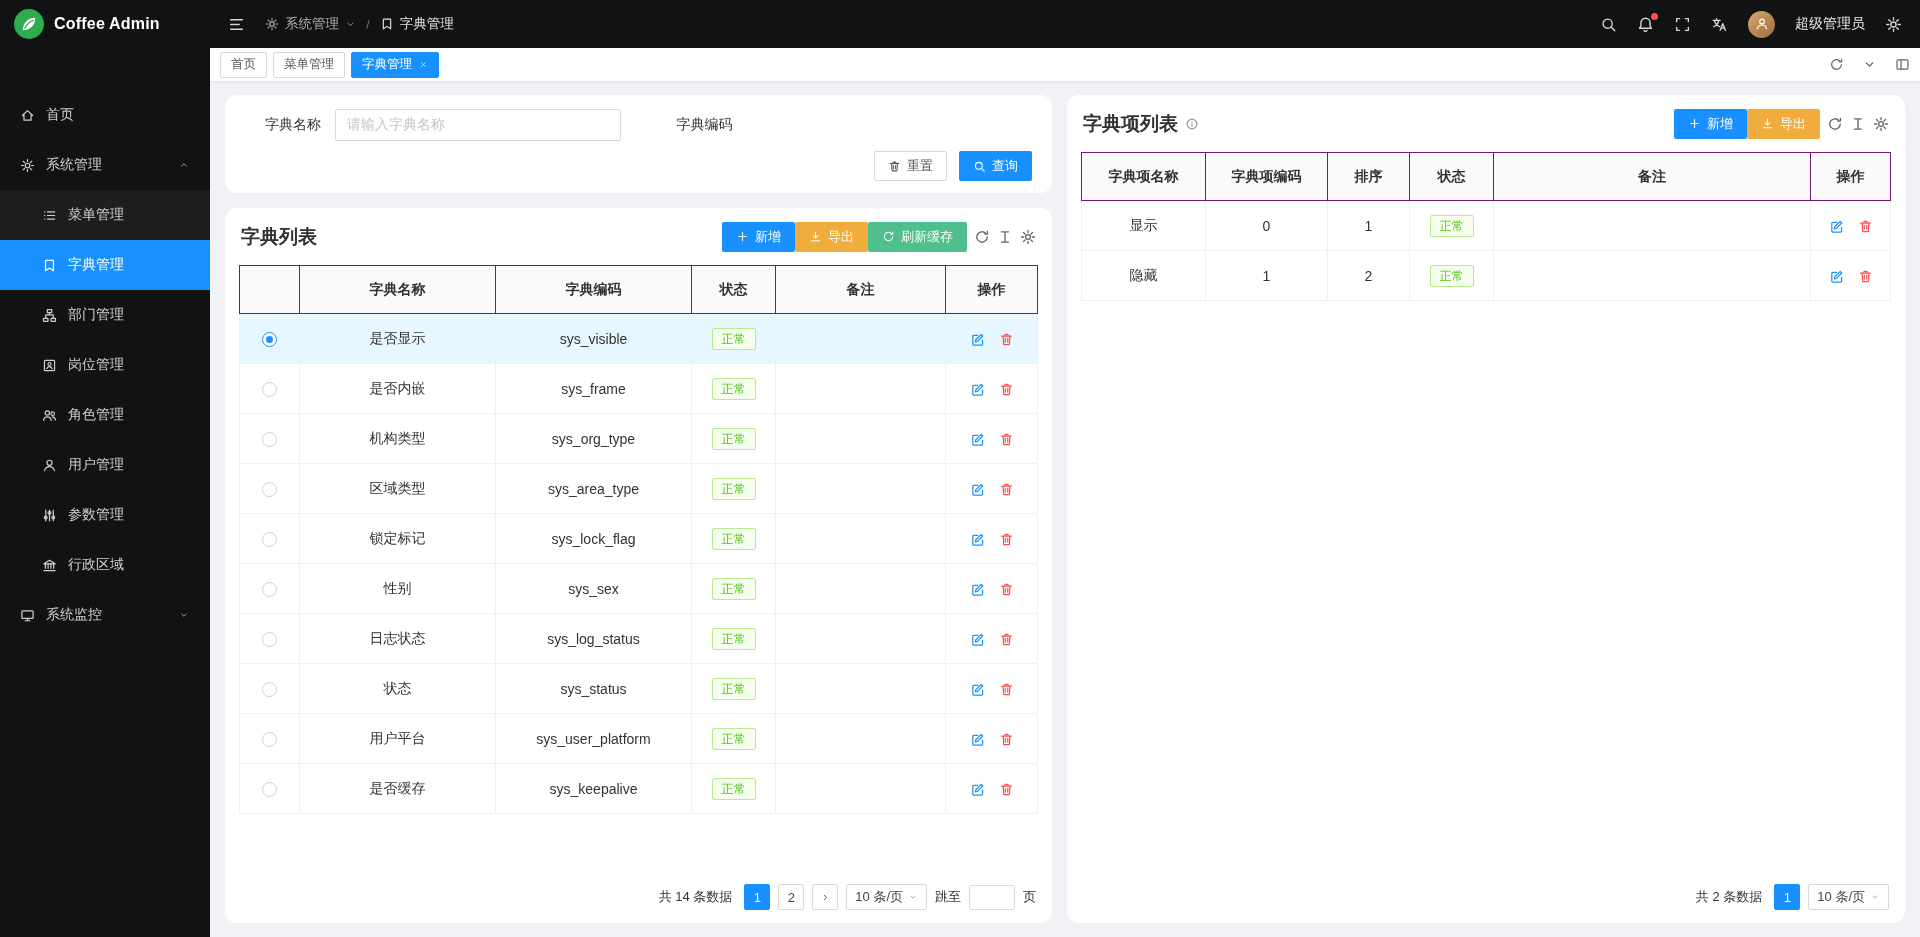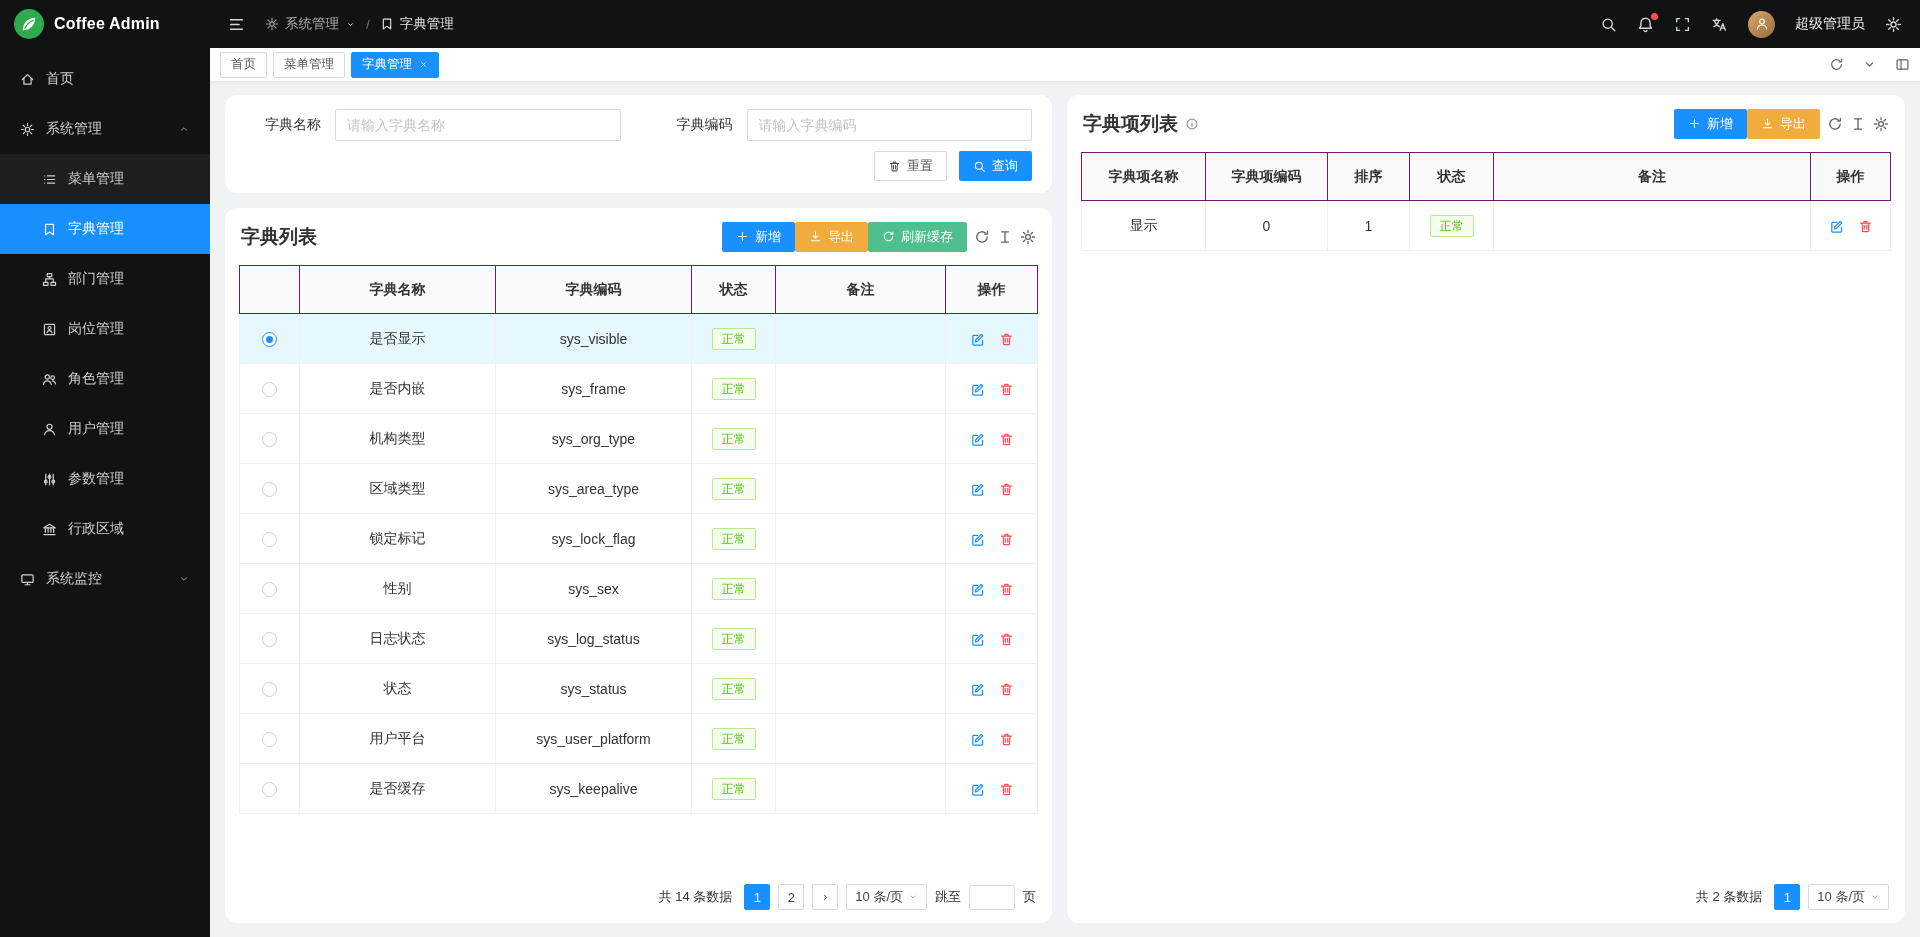--- a/index.html
+++ b/index.html
@@ -4,21 +4,21 @@
 <style>
   * { box-sizing: border-box; margin: 0; padding: 0; }
   html, body { width: 1920px; height: 937px; overflow: hidden;
     font-family: "Liberation Sans", "DejaVu Sans", sans-serif; font-size: 14px; color: #333; }
   .icon { display: inline-flex; line-height: 0; }
   .icon svg { display: block; }
 
   .app { display: flex; width: 100%; height: 100%; }
 
   
-  .sidebar { width: 210px; min-width: 210px; background: #111214; display: flex; flex-direction: column; }
+  .sidebar { width: 210px; min-width: 210px; background: #111214; display: flex; flex-direction: column; gap: 36px; }
   .logo { height: 48px; min-height: 48px; display: flex; align-items: center; gap: 10px; padding: 0 14px; }
   .logo-badge { width: 30px; height: 30px; border-radius: 50%; background: #2eab4f;
     display: inline-flex; align-items: center; justify-content: center; font-size: 20px; }
   .logo-text { color: #fff; font-size: 16px; font-weight: 700; letter-spacing: .2px; white-space: nowrap; }
   .menu { flex: 1; padding-top: 6px; }
   .menu-item { height: 50px; display: flex; align-items: center; gap: 11px; padding: 0 20px;
     color: #cfcfcf; font-size: 14px; cursor: pointer; white-space: nowrap; }
   .menu-item .micon { font-size: 15px; display: inline-flex; line-height: 0; }
   .menu-item .arrow { margin-left: auto; font-size: 12px; color: #9a9a9a; display: inline-flex; line-height: 0; }
   .menu-item.sub { padding-left: 42px; }
@@ -60,21 +60,21 @@
   .col-left { width: 827px; min-width: 827px; display: flex; flex-direction: column; gap: 15px; min-height: 0; }
   .col-right { flex: 1; min-width: 0; display: flex; flex-direction: column; min-height: 0; }
   .card { background: #fff; border-radius: 12px; }
 
   
   .search-card { padding: 14px 20px 12px; }
   .search-row { display: flex; gap: 36px; }
   .sfield { flex: 1; display: flex; align-items: center; }
   .sfield label { width: 76px; min-width: 76px; text-align: right; margin-right: 14px; font-size: 14px; color: #333; }
   .sfield input { flex: 1; height: 32px; border: 1px solid #d9d9d9; border-radius: 2px;
-    padding: 0 11px; font-size: 14px; color: #333; outline: none; font-family: Liberation Sans, sans-serif; }
+    padding: 0 11px; font-size: 14px; color: #333; outline: none; font-family: Liberation Serif, serif; }
   .sfield input::placeholder { color: #c0c4cc; }
   .search-actions { display: flex; justify-content: flex-end; gap: 12px; margin-top: 10px; }
 
   .btn { height: 30px; padding: 0 13px; border-radius: 2px; font-size: 13px; display: inline-flex;
     align-items: center; gap: 6px; border: 1px solid transparent; cursor: pointer; background: #fff;
     font-family: inherit; white-space: nowrap; }
   .btn .icon { font-size: 13px; }
   .btn-default { border-color: #d9d9d9; color: #555; }
   .btn-primary { background: #1890ff; color: #fff; }
   .btn-warning { background: #f0ad3e; color: #fff; }
@@ -370,21 +370,20 @@
       <div class="col-left">
 
         <section class="card search-card">
           <div class="search-row">
             <div class="sfield">
               <label>字典名称</label>
               <input placeholder="请输入字典名称" style="">
             </div>
             <div class="sfield">
               <label>字典编码</label>
-              <input placeholder="请输入字典编码" style="">
             </div>
           </div>
           <div class="search-actions">
             <button class="btn btn-default">
               <span class="icon">
                   <svg viewBox="0 0 16 16" width="1em" height="1em" fill="none" stroke="currentColor" stroke-width="1.3" stroke-linecap="round" stroke-linejoin="round">
                     <path d="M2.8 4.4h10.4M6.3 4.4V3.1a.5.5 0 0 1 .5-.5h2.4a.5.5 0 0 1 .5.5v1.3M4.4 4.4l.5 8.3a.7.7 0 0 0 .7.7h4.8a.7.7 0 0 0 .7-.7l.5-8.3M6.7 6.9v3.8M9.3 6.9v3.8"></path>
                   </svg>
                 </span>
               <span>重置</span>
@@ -749,20 +748,37 @@
                         <svg viewBox="0 0 16 16" width="1em" height="1em" fill="none" stroke="currentColor" stroke-width="1.3" stroke-linecap="round" stroke-linejoin="round">
                           <path d="M13.4 8.8V13a.9.9 0 0 1-.9.9H3.9A.9.9 0 0 1 3 13V4.5a.9.9 0 0 1 .9-.9h4.3"></path>
                           <path d="M11.9 2.6l1.7 1.7-5.7 5.7-2.2.5.5-2.2 5.7-5.7z"></path>
                         </svg>
                       </span><span class="op del">
                         <svg viewBox="0 0 16 16" width="1em" height="1em" fill="none" stroke="currentColor" stroke-width="1.3" stroke-linecap="round" stroke-linejoin="round">
                           <path d="M2.8 4.4h10.4M6.3 4.4V3.1a.5.5 0 0 1 .5-.5h2.4a.5.5 0 0 1 .5.5v1.3M4.4 4.4l.5 8.3a.7.7 0 0 0 .7.7h4.8a.7.7 0 0 0 .7-.7l.5-8.3M6.7 6.9v3.8M9.3 6.9v3.8"></path>
                         </svg>
                       </span></td>
                   </tr>
+                  <tr>
+                    <td>隐藏</td>
+                    <td>1</td>
+                    <td>2</td>
+                    <td><span class="badge-ok">正常</span></td>
+                    <td></td>
+                    <td><span class="op edit">
+                        <svg viewBox="0 0 16 16" width="1em" height="1em" fill="none" stroke="currentColor" stroke-width="1.3" stroke-linecap="round" stroke-linejoin="round">
+                          <path d="M13.4 8.8V13a.9.9 0 0 1-.9.9H3.9A.9.9 0 0 1 3 13V4.5a.9.9 0 0 1 .9-.9h4.3"></path>
+                          <path d="M11.9 2.6l1.7 1.7-5.7 5.7-2.2.5.5-2.2 5.7-5.7z"></path>
+                        </svg>
+                      </span><span class="op del">
+                        <svg viewBox="0 0 16 16" width="1em" height="1em" fill="none" stroke="currentColor" stroke-width="1.3" stroke-linecap="round" stroke-linejoin="round">
+                          <path d="M2.8 4.4h10.4M6.3 4.4V3.1a.5.5 0 0 1 .5-.5h2.4a.5.5 0 0 1 .5.5v1.3M4.4 4.4l.5 8.3a.7.7 0 0 0 .7.7h4.8a.7.7 0 0 0 .7-.7l.5-8.3M6.7 6.9v3.8M9.3 6.9v3.8"></path>
+                        </svg>
+                      </span></td>
+                  </tr>
                 </tbody>
             </table>
           </div>
           <div class="pager">
               <span class="pg-total">共 2 条数据</span>
               <span class="page-btn current">1</span>
               <span class="page-size">
                 <span>10 条/页</span>
                 <span class="icon">
                   <svg viewBox="0 0 16 16" width="1em" height="1em" fill="none" stroke="currentColor" stroke-width="1.3" stroke-linecap="round" stroke-linejoin="round">

